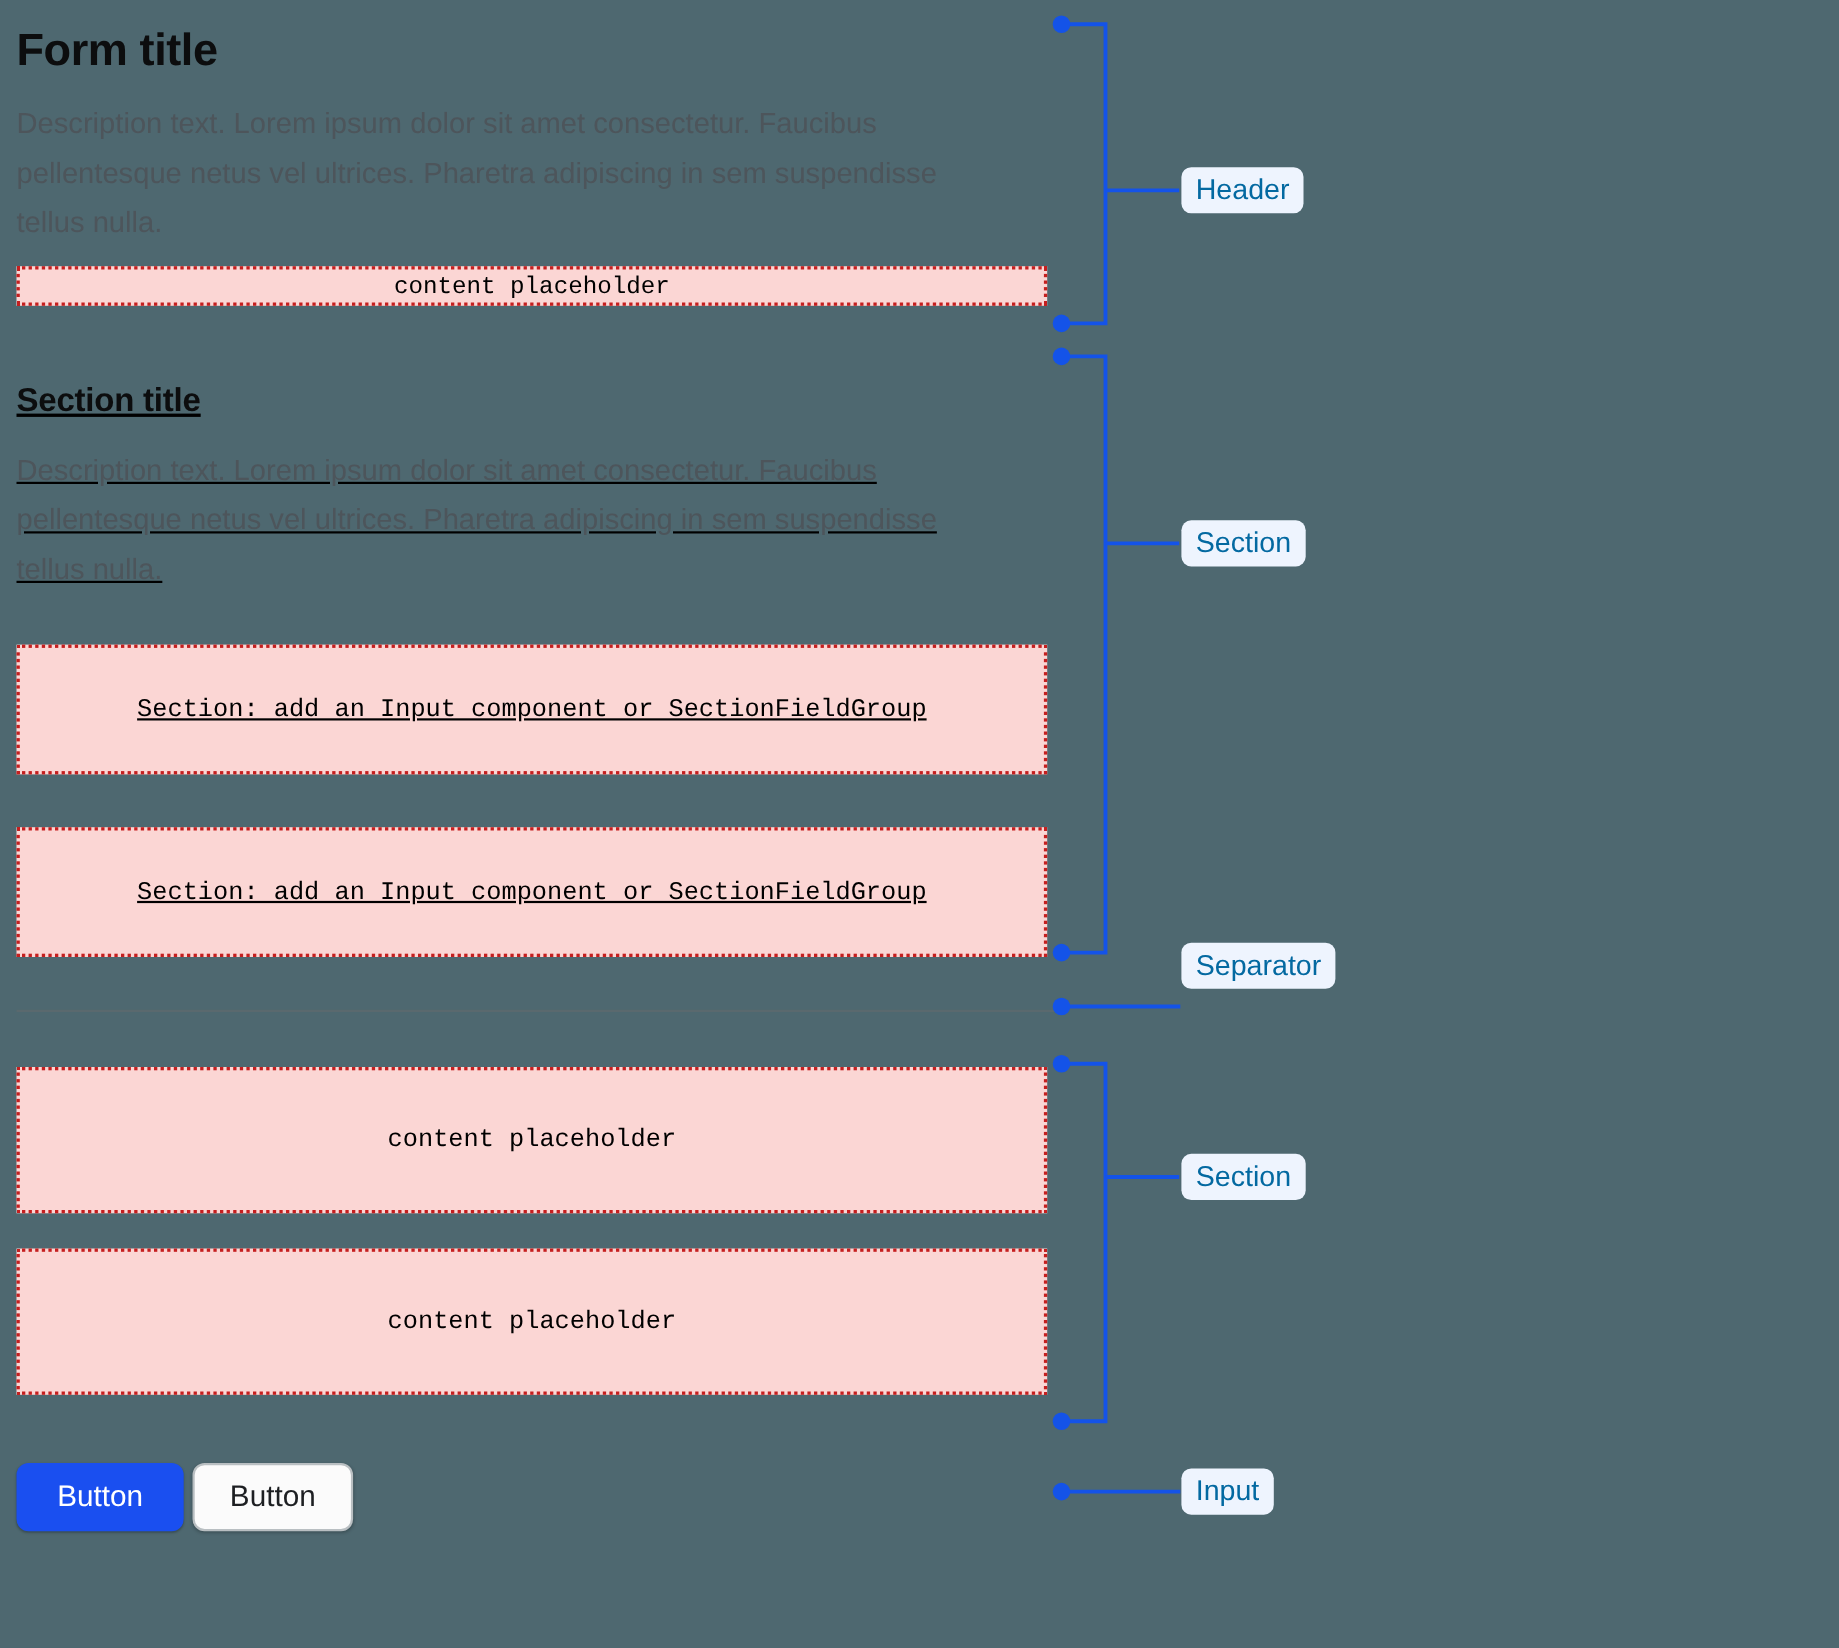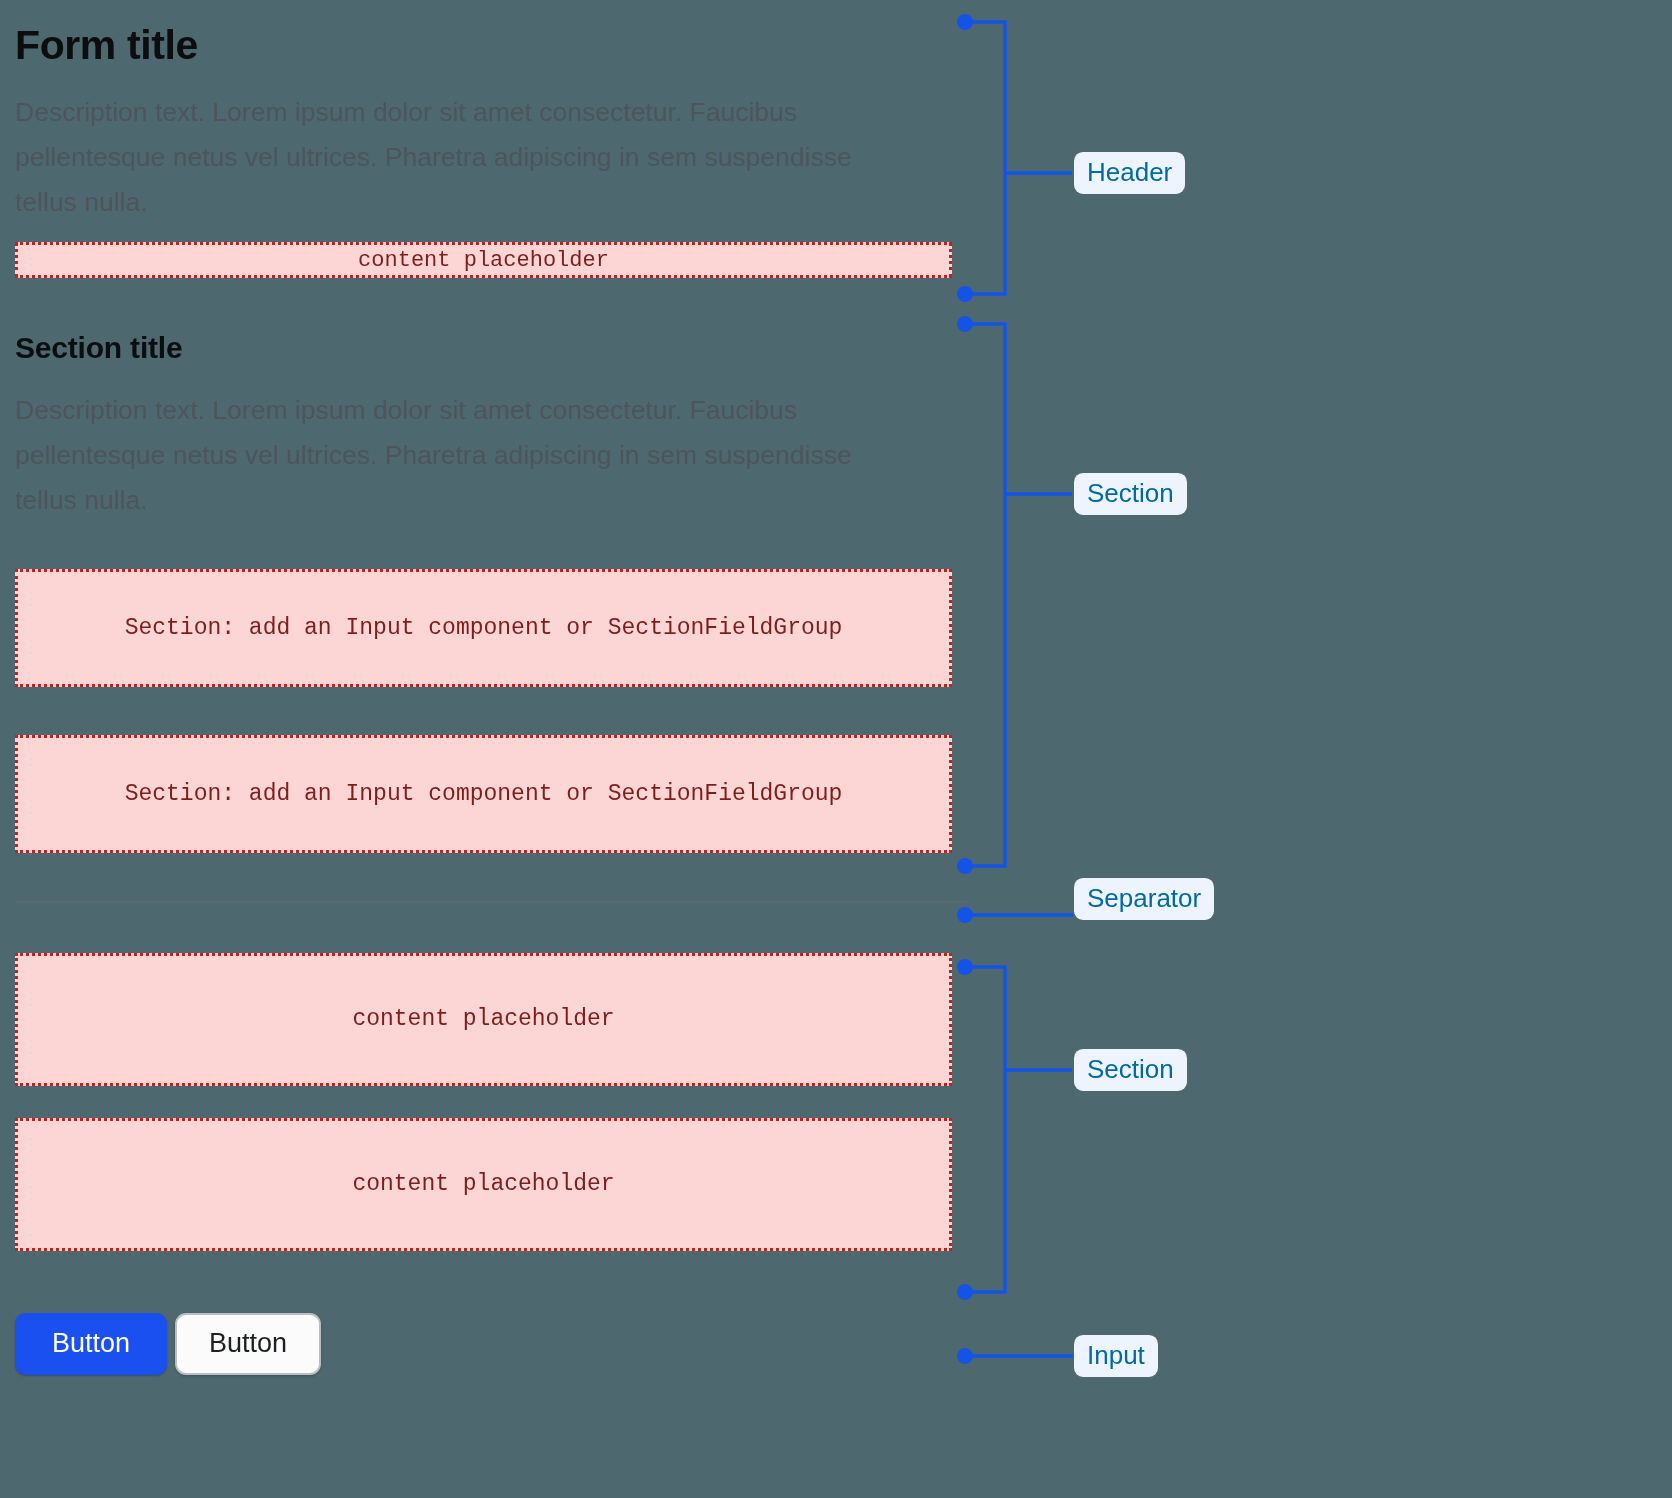--- a/index.html
+++ b/index.html
@@ -54,21 +54,21 @@
     line-height: 45px;
     margin: 0;
     max-width: 905px;
     font-weight: 400;
   }
 
   
   .placeholder {
     border: 3px dotted #c51f1f;
     background: #fbd6d4;
-    color: #7f1d1d;
+    color: #000000;
     font-family: "Liberation Mono", monospace;
     font-size: 23px;
     display: flex;
     align-items: center;
     justify-content: center;
     text-align: center;
     width: 937px;
   }
   .ph-slim   { height: 36px; font-size: 22px; }
   .ph-tall   { height: 118px; }
@@ -151,21 +151,21 @@
   <div id="form-column">
 
     <div style="padding-bottom:4px;">
       <h1 class="form-title">Form title</h1>
 
       <p class="desc" style="margin-top:21px;">Description text. Lorem ipsum dolor sit amet consectetur. Faucibus pellentesque netus vel ultrices. Pharetra adipiscing in sem suspendisse tellus nulla.</p>
 
       <div class="placeholder ph-slim" style="margin-top:17px;">content placeholder</div>
     </div>
 
-    <div style="margin-top:49px;">
+    <div style="margin-top:66px;text-decoration:underline;">
       <h2 class="section-title">Section title</h2>
 
       <p class="desc" style="margin-top:22px;">Description text. Lorem ipsum dolor sit amet consectetur. Faucibus pellentesque netus vel ultrices. Pharetra adipiscing in sem suspendisse tellus nulla.</p>
 
       <div class="placeholder ph-tall" style="margin-top:46px;">Section: add an Input component or SectionFieldGroup</div>
 
       <div class="placeholder ph-tall" style="margin-top:48px;">Section: add an Input component or SectionFieldGroup</div>
     </div>
 
     <div class="separator" style="margin-top:48px;"></div>
@@ -210,21 +210,21 @@
         <circle cx="965" cy="1292" r="8"></circle>
         <circle cx="965" cy="1356" r="8"></circle>
       </g>
     </svg>
 
     <div class="pill-layer">
       <div class="ann-pill" style="left:1074px; top:173px;">Header</div>
 
       <div class="ann-pill" style="left:1074px; top:494px;">Section</div>
 
-      <div class="ann-pill" style="left:1074px; top:899px;">Separator</div>
+      <div class="ann-pill" style="left:1074px; top:878px;">Separator</div>
 
       <div class="ann-pill" style="left:1074px; top:1070px;">Section</div>
 
       <div class="ann-pill" style="left:1074px; top:1356px;">Input</div>
     </div>
   </div>
 
 </div>
 
 </body></html>

